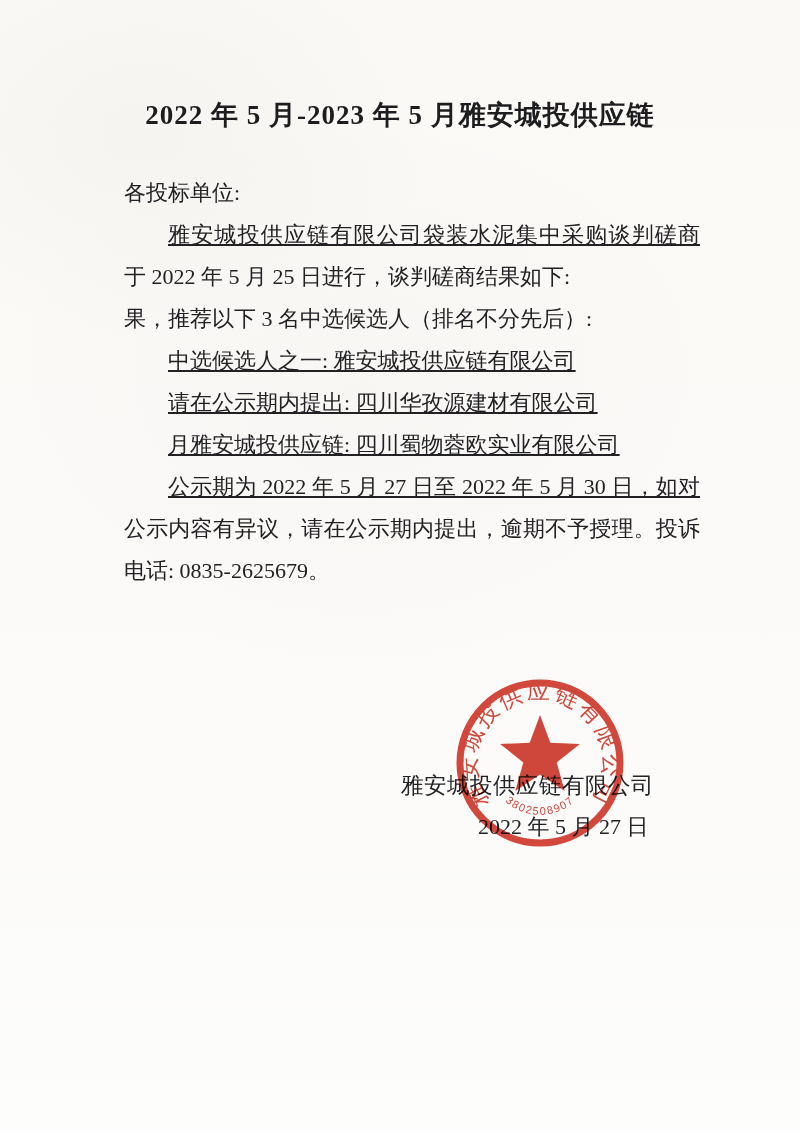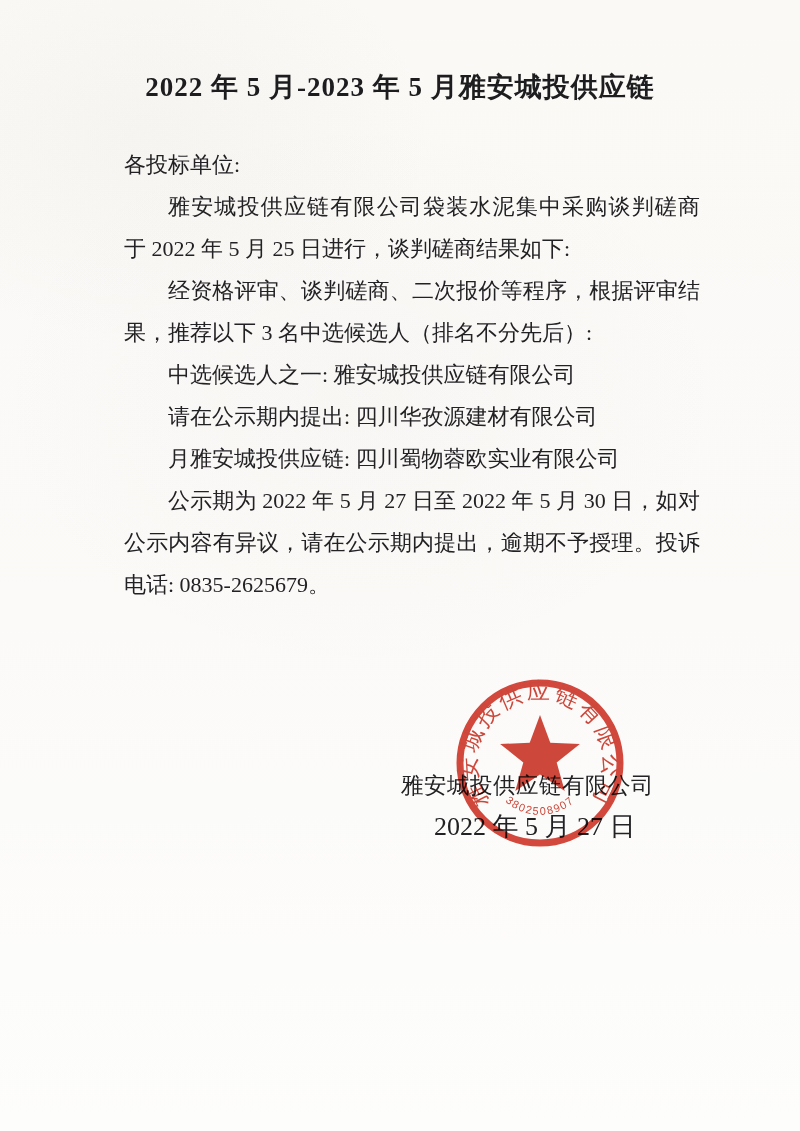--- a/index.html
+++ b/index.html
@@ -10,52 +10,52 @@
   }
   .page{
     position:relative;width:800px;height:1131px;
     background:
       radial-gradient(ellipse 420px 300px at 18% 12%, rgba(128,118,100,0.040), rgba(128,118,100,0) 70%),
       radial-gradient(ellipse 500px 380px at 45% 35%, rgba(120,112,96,0.025), rgba(120,112,96,0) 75%),
       linear-gradient(180deg,#faf9f6 0%,#fbfaf8 55%,#fdfdfc 100%);
     color:#1d1c1e;
   }
   .doc-title{
-    margin:0;padding-top:64px;
+    margin:0;padding-top:92px;
     text-align:center;
     font-size:27px;font-weight:bold;line-height:47px;
     letter-spacing:1px;
   }
   .doc-title .title-line{display:block;}
   .doc-body{
     margin-top:33px;
     margin-left:124px;
     width:576px;
     font-size:22px;
     color:#222124;
   }
   .line{
     height:42px;line-height:42px;
     white-space:pre;
     overflow:visible;
   }
-  .line.indent{text-indent:2em;}
+  .line.indent{text-indent:2em;text-decoration:underline;}
   .line.fill{
     white-space:normal;
     text-align:justify;
     text-align-last:justify;
   }
   .sig-company{
     position:absolute;left:401px;top:770px;
     font-size:22.5px;line-height:32px;letter-spacing:0.5px;
     color:#222124;
   }
   .sig-date{
-    position:absolute;left:434px;top:812px;
-    font-size:26px;line-height:30px;
+    position:absolute;left:478px;top:812px;
+    font-size:22px;line-height:30px;
     color:#222124;
   }
   .seal{
     position:absolute;left:445px;top:669px;
     width:190px;height:190px;
     opacity:0.86;
     mix-blend-mode:multiply;
     pointer-events:none;
   }
   .seal .ring{fill:none;stroke:#cf2b1d;stroke-width:7;}
@@ -77,21 +77,20 @@
 <div class="page">
 
   <h1 class="doc-title">
     <span class="title-line">2022 年 5 月-2023 年 5 月雅安城投供应链</span>
   </h1>
 
   <div class="doc-body">
     <div class="line">各投标单位:</div>
     <div class="line indent fill">雅安城投供应链有限公司袋装水泥集中采购谈判磋商</div>
     <div class="line">于 2022 年 5 月 25 日进行，谈判磋商结果如下:</div>
-    <div class="line indent fill">经资格评审、谈判磋商、二次报价等程序，根据评审结</div>
     <div class="line">果，推荐以下 3 名中选候选人（排名不分先后）:</div>
     <div class="line indent">中选候选人之一: 雅安城投供应链有限公司</div>
     <div class="line indent">请在公示期内提出: 四川华孜源建材有限公司</div>
     <div class="line indent">月雅安城投供应链: 四川蜀物蓉欧实业有限公司</div>
     <div class="line indent fill">公示期为 2022 年 5 月 27 日至 2022 年 5 月 30 日，如对</div>
     <div class="line fill">公示内容有异议，请在公示期内提出，逾期不予授理。投诉</div>
     <div class="line">电话: 0835-2625679。</div>
   </div>
 
   <div class="sig-company">雅安城投供应链有限公司</div>

